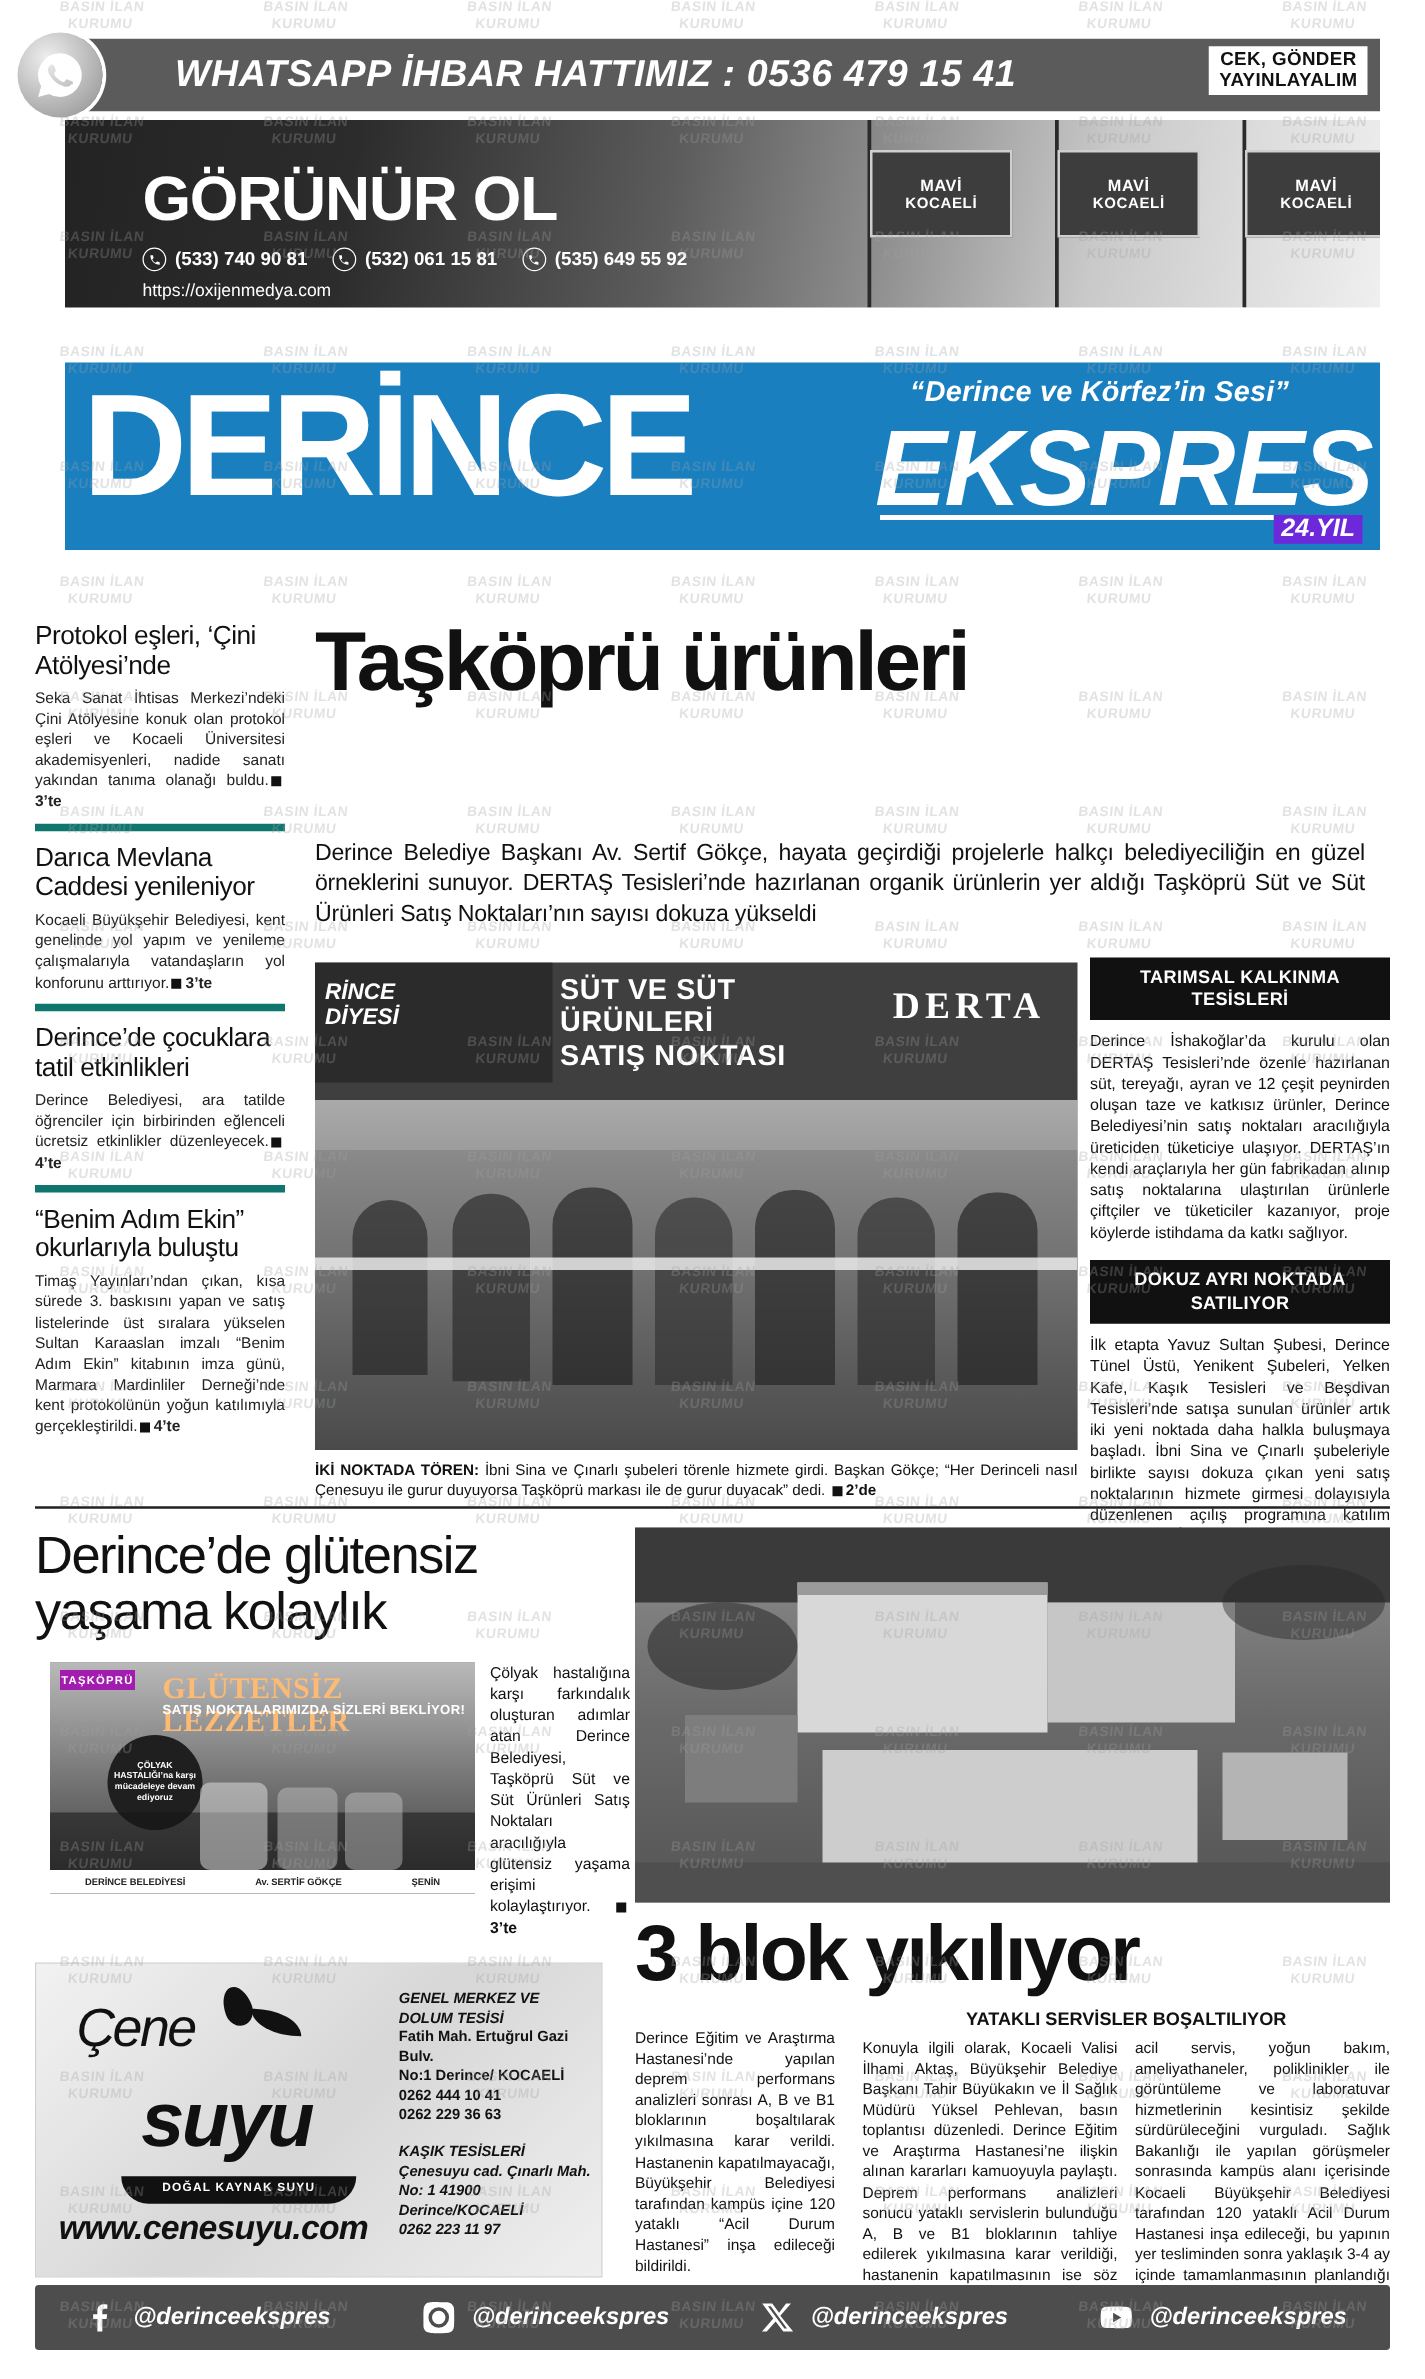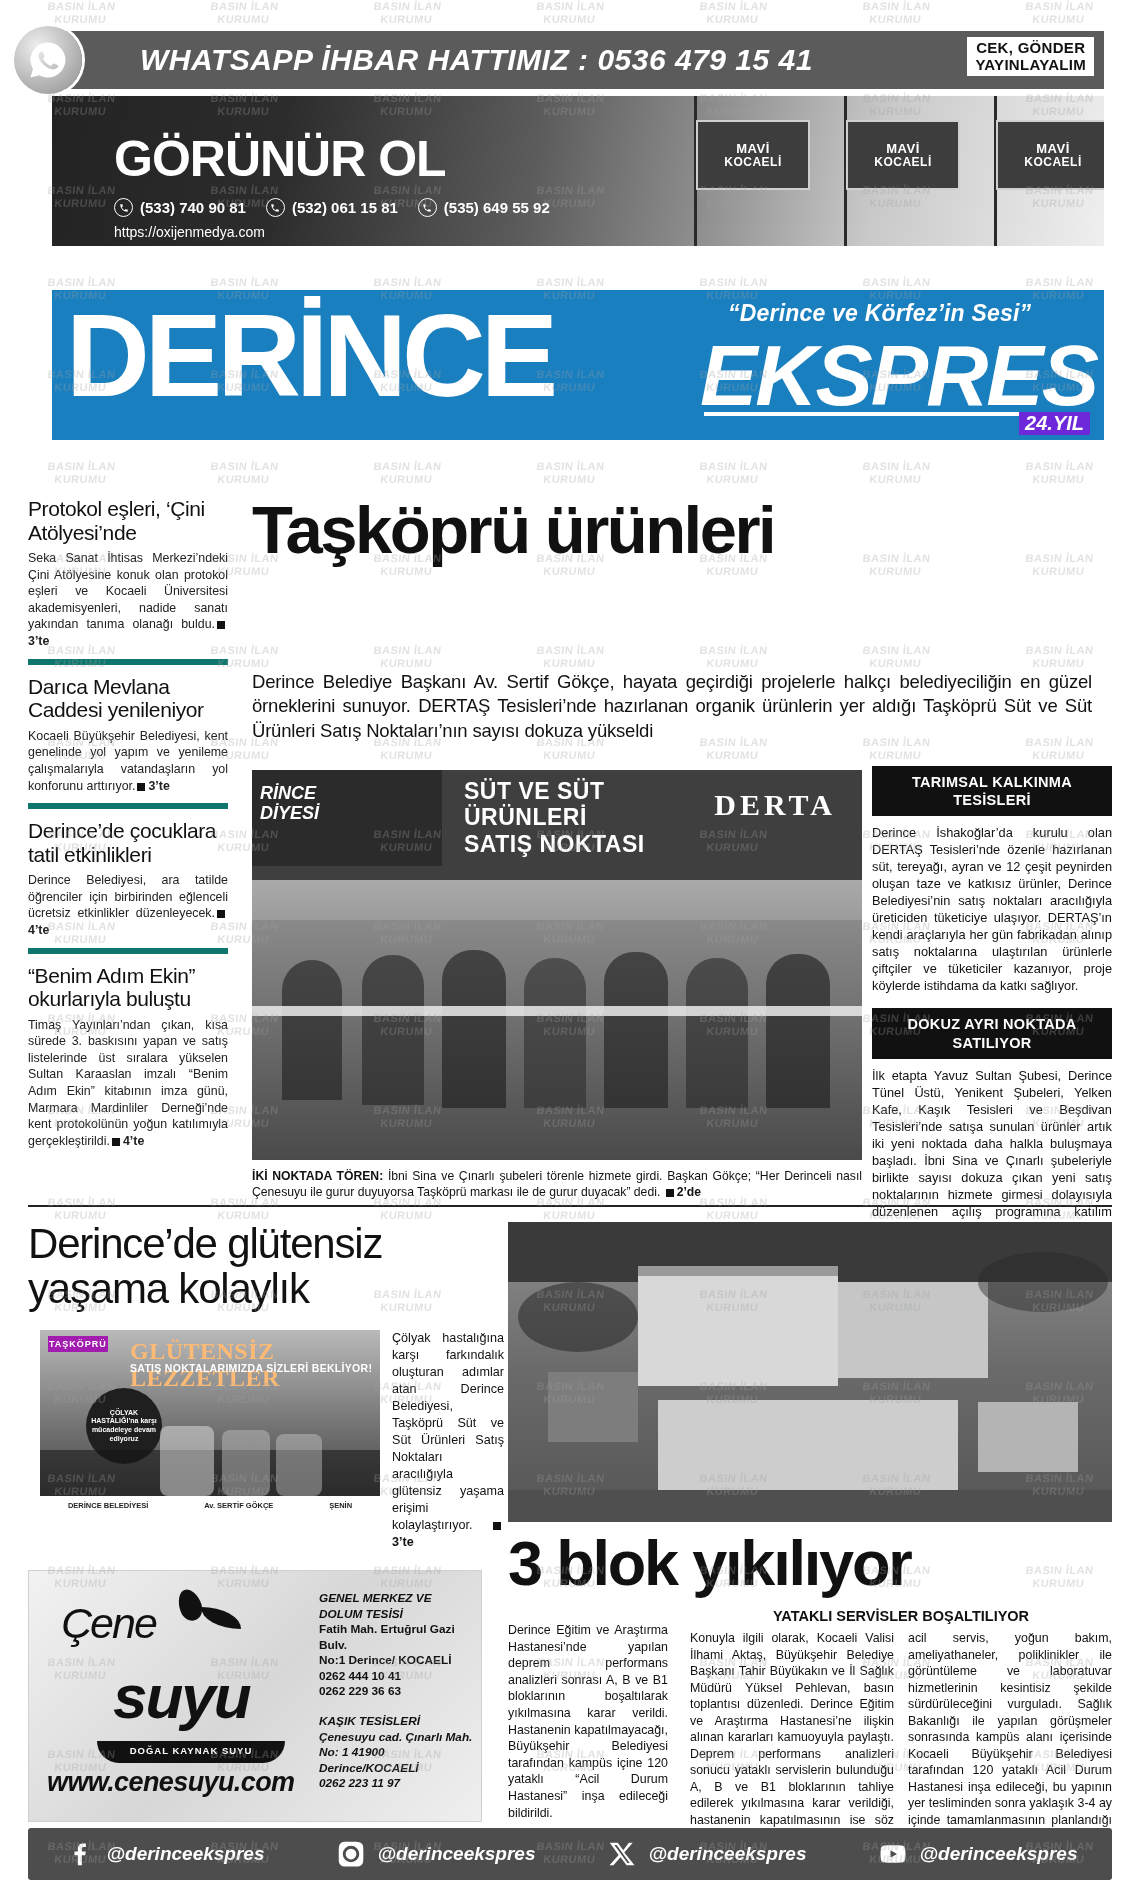--- a/index.html
+++ b/index.html
@@ -230,21 +230,21 @@
   <div class="main-head">
     <span class="l">Taşköprü ürünleri</span>
   </div>
   <div class="main-sub">Derince Belediye Başkanı Av. Sertif Gökçe, hayata geçirdiği projelerle halkçı belediyeciliğin en güzel örneklerini sunuyor. DERTAŞ Tesisleri’nde hazırlanan organik ürünlerin yer aldığı Taşköprü Süt ve Süt Ürünleri Satış Noktaları’nın sayısı dokuza yükseldi</div>
 
   <div class="main-photo">
     <div class="ph-sky"></div>
     <div class="rect" style="left:0;top:0;width:610px;height:110px;background:#3f3f3f;"></div>
     <div class="rect" style="left:0;top:0;width:190px;height:96px;background:#2b2b2b;"></div>
     <div style="position:absolute;left:8px;top:14px;color:#fff;font-weight:700;font-size:18px;line-height:1.1;font-style:italic;">RİNCE<br>DİYESİ</div>
-    <div style="position:absolute;left:196px;top:8px;width:240px;color:#fff;font-weight:700;font-size:23px;line-height:1.15;letter-spacing:.5px;margin-left:16px;">
+    <div style="position:absolute;left:196px;top:8px;width:240px;color:#fff;font-weight:700;font-size:23px;line-height:1.15;letter-spacing:.5px;">
       <span>SÜT VE SÜT ÜRÜNLERİ</span><br><span>SATIŞ NOKTASI</span>
     </div>
     <div style="position:absolute;right:26px;top:18px;color:#fff;font-family:'Liberation Serif',serif;font-weight:700;font-size:30px;letter-spacing:4px;">DERTA</div>
     <div class="rect" style="left:0;top:150px;width:610px;height:240px;background:linear-gradient(180deg,#8a8a8a,#4a4a4a);"></div>
     <div class="blob" style="left:30px;top:190px;width:60px;height:140px;background:rgba(30,30,30,.6);border-radius:30px 30px 0 0;"></div>
     <div class="blob" style="left:110px;top:185px;width:62px;height:150px;background:rgba(40,40,40,.65);border-radius:30px 30px 0 0;"></div>
     <div class="blob" style="left:190px;top:180px;width:64px;height:158px;background:rgba(25,25,25,.6);border-radius:30px 30px 0 0;"></div>
     <div class="blob" style="left:272px;top:188px;width:62px;height:150px;background:rgba(45,45,45,.6);border-radius:30px 30px 0 0;"></div>
     <div class="blob" style="left:352px;top:182px;width:64px;height:156px;background:rgba(30,30,30,.62);border-radius:30px 30px 0 0;"></div>
     <div class="blob" style="left:434px;top:188px;width:62px;height:150px;background:rgba(40,40,40,.6);border-radius:30px 30px 0 0;"></div>

